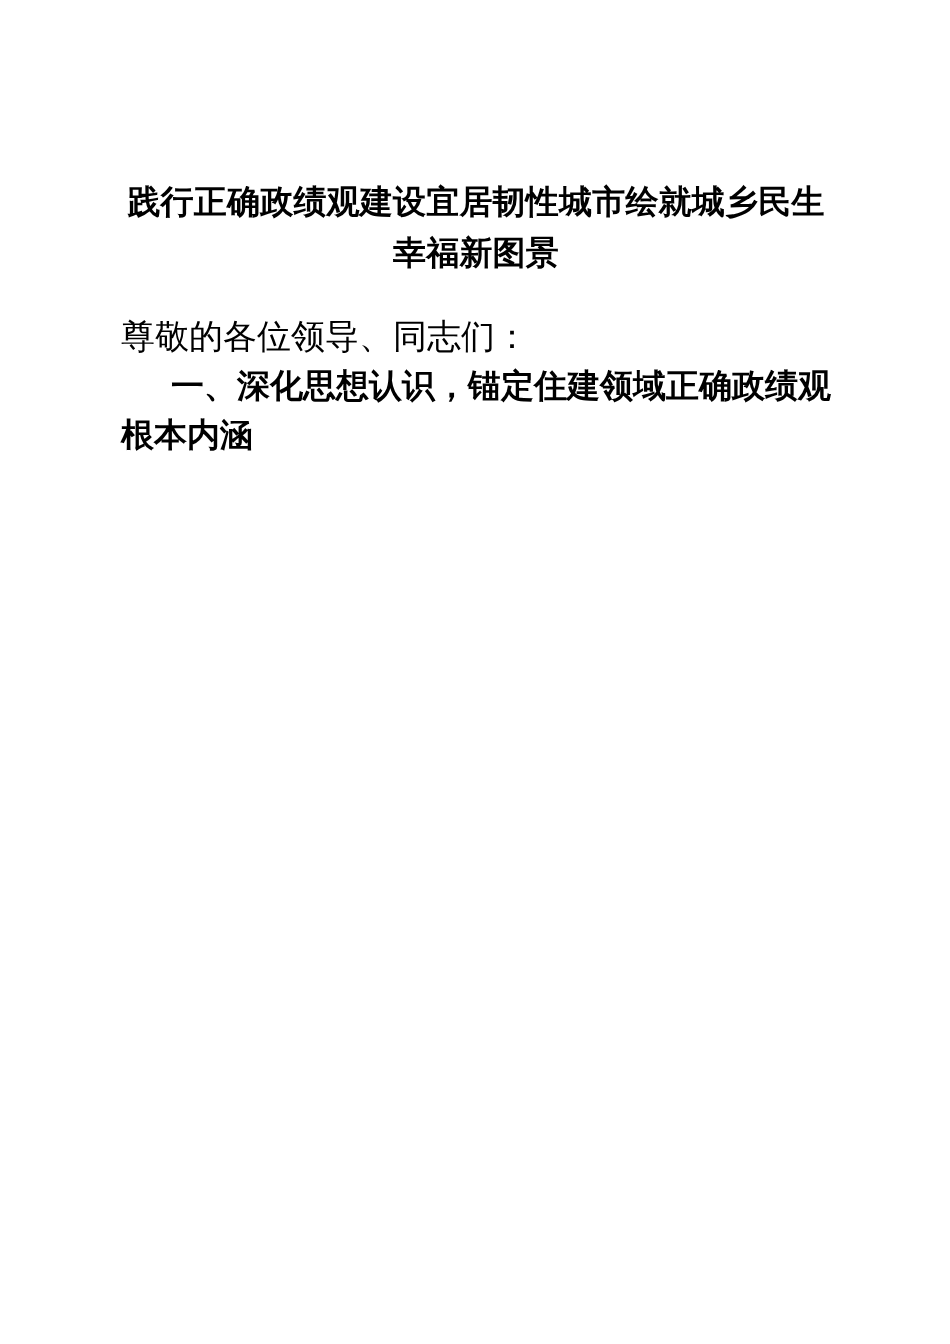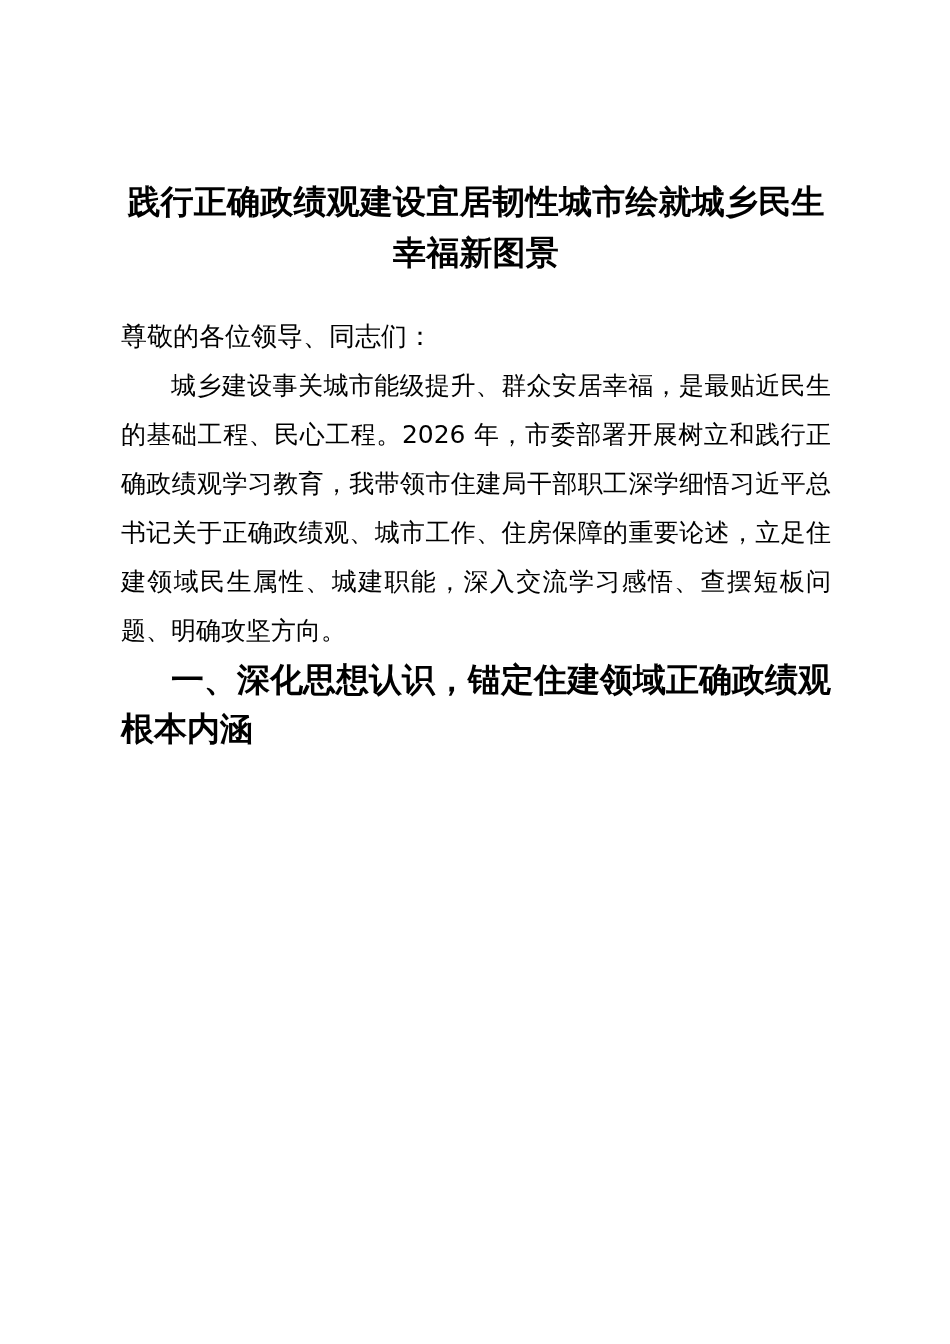--- a/index.html
+++ b/index.html
@@ -33,21 +33,21 @@
     font-size: 33px;
     font-weight: bold;
     line-height: 51px;
     text-align: center;
     letter-spacing: 0.2px;
     word-break: break-all;
   }
   .salutation {
     margin: 0;
     padding-top: 34px;
-    font-size: 26px;
+    font-size: 34px;
     line-height: 49px;
     text-align: justify;
     text-justify: inter-ideograph;
     word-break: break-all;
   }
   .para {
     margin: 0;
     font-size: 25px;
     line-height: 49px;
     text-indent: 50px;
@@ -69,20 +69,19 @@
 </head>
 <body>
 
 <div class="page">
   <div class="content">
 
     <h1 class="doc-title">践行正确政绩观建设宜居韧性城市绘就城乡民生幸福新图景</h1>
 
     <p class="salutation">尊敬的各位领导、同志们：</p>
 
-    <p class="para">城乡建设事关城市能级提升、群众安居幸福，是最贴近民生的基础工程、民心工程。2026 年，市委部署开展树立和践行正确政绩观学习教育，我带领市住建局干部职工深学细悟习近平总书记关于正确政绩观、城市工作、住房保障的重要论述，立足住建领域民生属性、城建职能，深入交流学习感悟、查摆短板问题、明确攻坚方向。</p>
 
     <p class="heading">一、深化思想认识，锚定住建领域正确政绩观根本内涵</p>
 
 
 
   </div>
 </div>
 
 </body></html>

